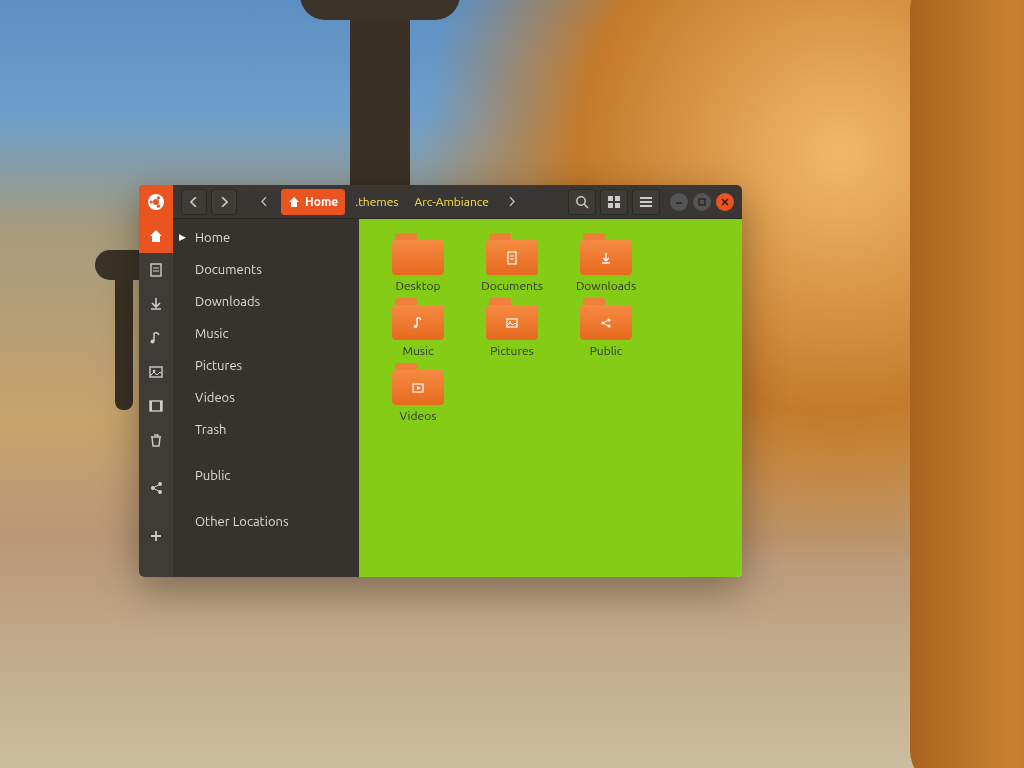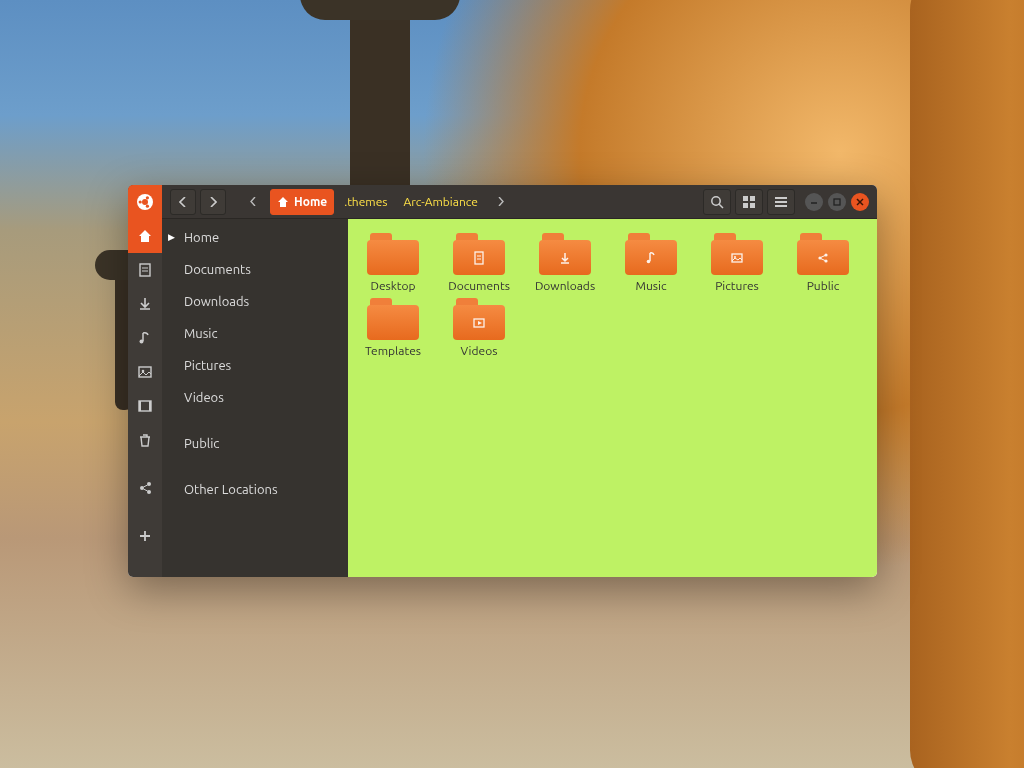--- a/index.html
+++ b/index.html
@@ -11,21 +11,21 @@
     position:relative;
   }
   
   .tree { position:absolute; background:#3a3024; border-radius:8px; }
   .tree.t1 { left:350px; top:-30px; width:60px; height:230px; }
   .tree.t1b{ left:300px; top:-30px; width:160px; height:50px; background:#3b3327; border-radius:40px; }
   .tree.t2 { left:115px; top:250px; width:18px; height:160px; }
   .tree.t2b{ left:95px; top:250px; width:60px; height:30px; background:#3b3327; border-radius:20px; }
   .tree.t3 { left:910px; top:-30px; width:200px; height:820px; background:linear-gradient(to right,#a9631f,#c9802f,#b5691f); border-radius:40px 0 0 40px;}
   .window {
-    position:absolute; left:128px; top:185px; width:749px; height:392px;
+    position:absolute; left:139px; top:185px; width:603px; height:392px;
     background:#fff; border-radius:5px; overflow:hidden;
     box-shadow:0 12px 40px rgba(0,0,0,.35);
     display:flex; flex-direction:column;
   }
   .titlebar {
     height:34px; background:#3a3633;
     display:flex; align-items:center; color:#ddd; font-size:12px;
     border-bottom:1px solid #2a2724;
   }
   .logo-btn { width:34px;height:34px;display:flex;align-items:center;justify-content:center;background:#e95420;}
@@ -45,21 +45,21 @@
   svg{display:block;}
   .body{flex:1;display:flex;min-height:0;}
   .rail{width:34px;background:#3f3b37;display:flex;flex-direction:column;}
   .rail-item{width:34px;height:34px;display:flex;align-items:center;justify-content:center;color:#ccc;cursor:pointer;}
   .rail-item.active{background:#e95420;color:#fff;}
   .sidebar{width:186px;background:#36332f;color:#ddd;font-size:13px;padding-top:2px;}
   .side-item{display:flex;align-items:center;height:32px;padding-left:6px;cursor:pointer;}
   .side-item .arrow{width:8px;color:#888;font-size:9px;margin-right:6px;}
   .side-item.active .arrow{color:#fff;}
   .side-item span.lbl{margin-left:2px;}
-  .content{flex:1;background:#bef264;padding:14px 2px;display:flex;flex-wrap:wrap;align-content:flex-start;gap:6px 0;}
+  .content{flex:1;background:#84cc16;padding:14px 16px;display:flex;flex-wrap:wrap;align-content:flex-start;gap:6px 8px;}
   .fileitem{width:86px;display:flex;flex-direction:column;align-items:center;cursor:pointer;font-size:12px;color:#333;}
   .folder{width:52px;height:42px;position:relative;margin-bottom:4px;}
   .folder .tab{position:absolute;top:0;left:3px;width:22px;height:10px;background:#f07f3a;border-radius:3px 3px 0 0;}
   .folder .body{position:absolute;top:7px;left:0;width:52px;height:35px;background:linear-gradient(#f58b42,#e76a1e);border-radius:4px;display:flex;align-items:center;justify-content:center;}
   .folder .glyph{color:#fff;opacity:.9;}
   .sep{height:14px;}
 </style>
 </head>
 <body>
 
@@ -241,20 +241,24 @@
           <span class="lbl">Music</span>
         </div>
         <div class="side-item">
           <span class="arrow"></span>
           <span class="lbl">Pictures</span>
         </div>
         <div class="side-item">
           <span class="arrow"></span>
           <span class="lbl">Videos</span>
         </div>
+        <div class="side-item">
+          <span class="arrow"></span>
+          <span class="lbl">Trash</span>
+        </div>
         <div class="sep"></div>
         <div class="side-item">
           <span class="arrow"></span>
           <span class="lbl">Public</span>
         </div>
         <div class="sep"></div>
         <div class="side-item">
           <span class="arrow"></span>
           <span class="lbl">Other Locations</span>
         </div>
@@ -331,29 +335,20 @@
                 <line x1="6" y1="8.7" x2="10" y2="10.5" stroke="#fff"></line>
               </svg>
             </div>
           </div>
           <span>Public</span>
         </div>
         <div class="fileitem">
           <div class="folder">
             <div class="tab"></div>
             <div class="body">
-              <svg class="glyph" width="16" height="16" viewBox="0 0 16 16"></svg>
-            </div>
-          </div>
-          <span>Templates</span>
-        </div>
-        <div class="fileitem">
-          <div class="folder">
-            <div class="tab"></div>
-            <div class="body">
               <svg class="glyph" width="16" height="16" viewBox="0 0 16 16">
                 <rect x="3" y="4" width="10" height="8" stroke="#fff" fill="none" stroke-width="1.3"></rect>
                 <path d="M7 6 L11 8 L7 10 Z" fill="#fff"></path>
               </svg>
             </div>
           </div>
           <span>Videos</span>
         </div>
       </div>
   </div>

